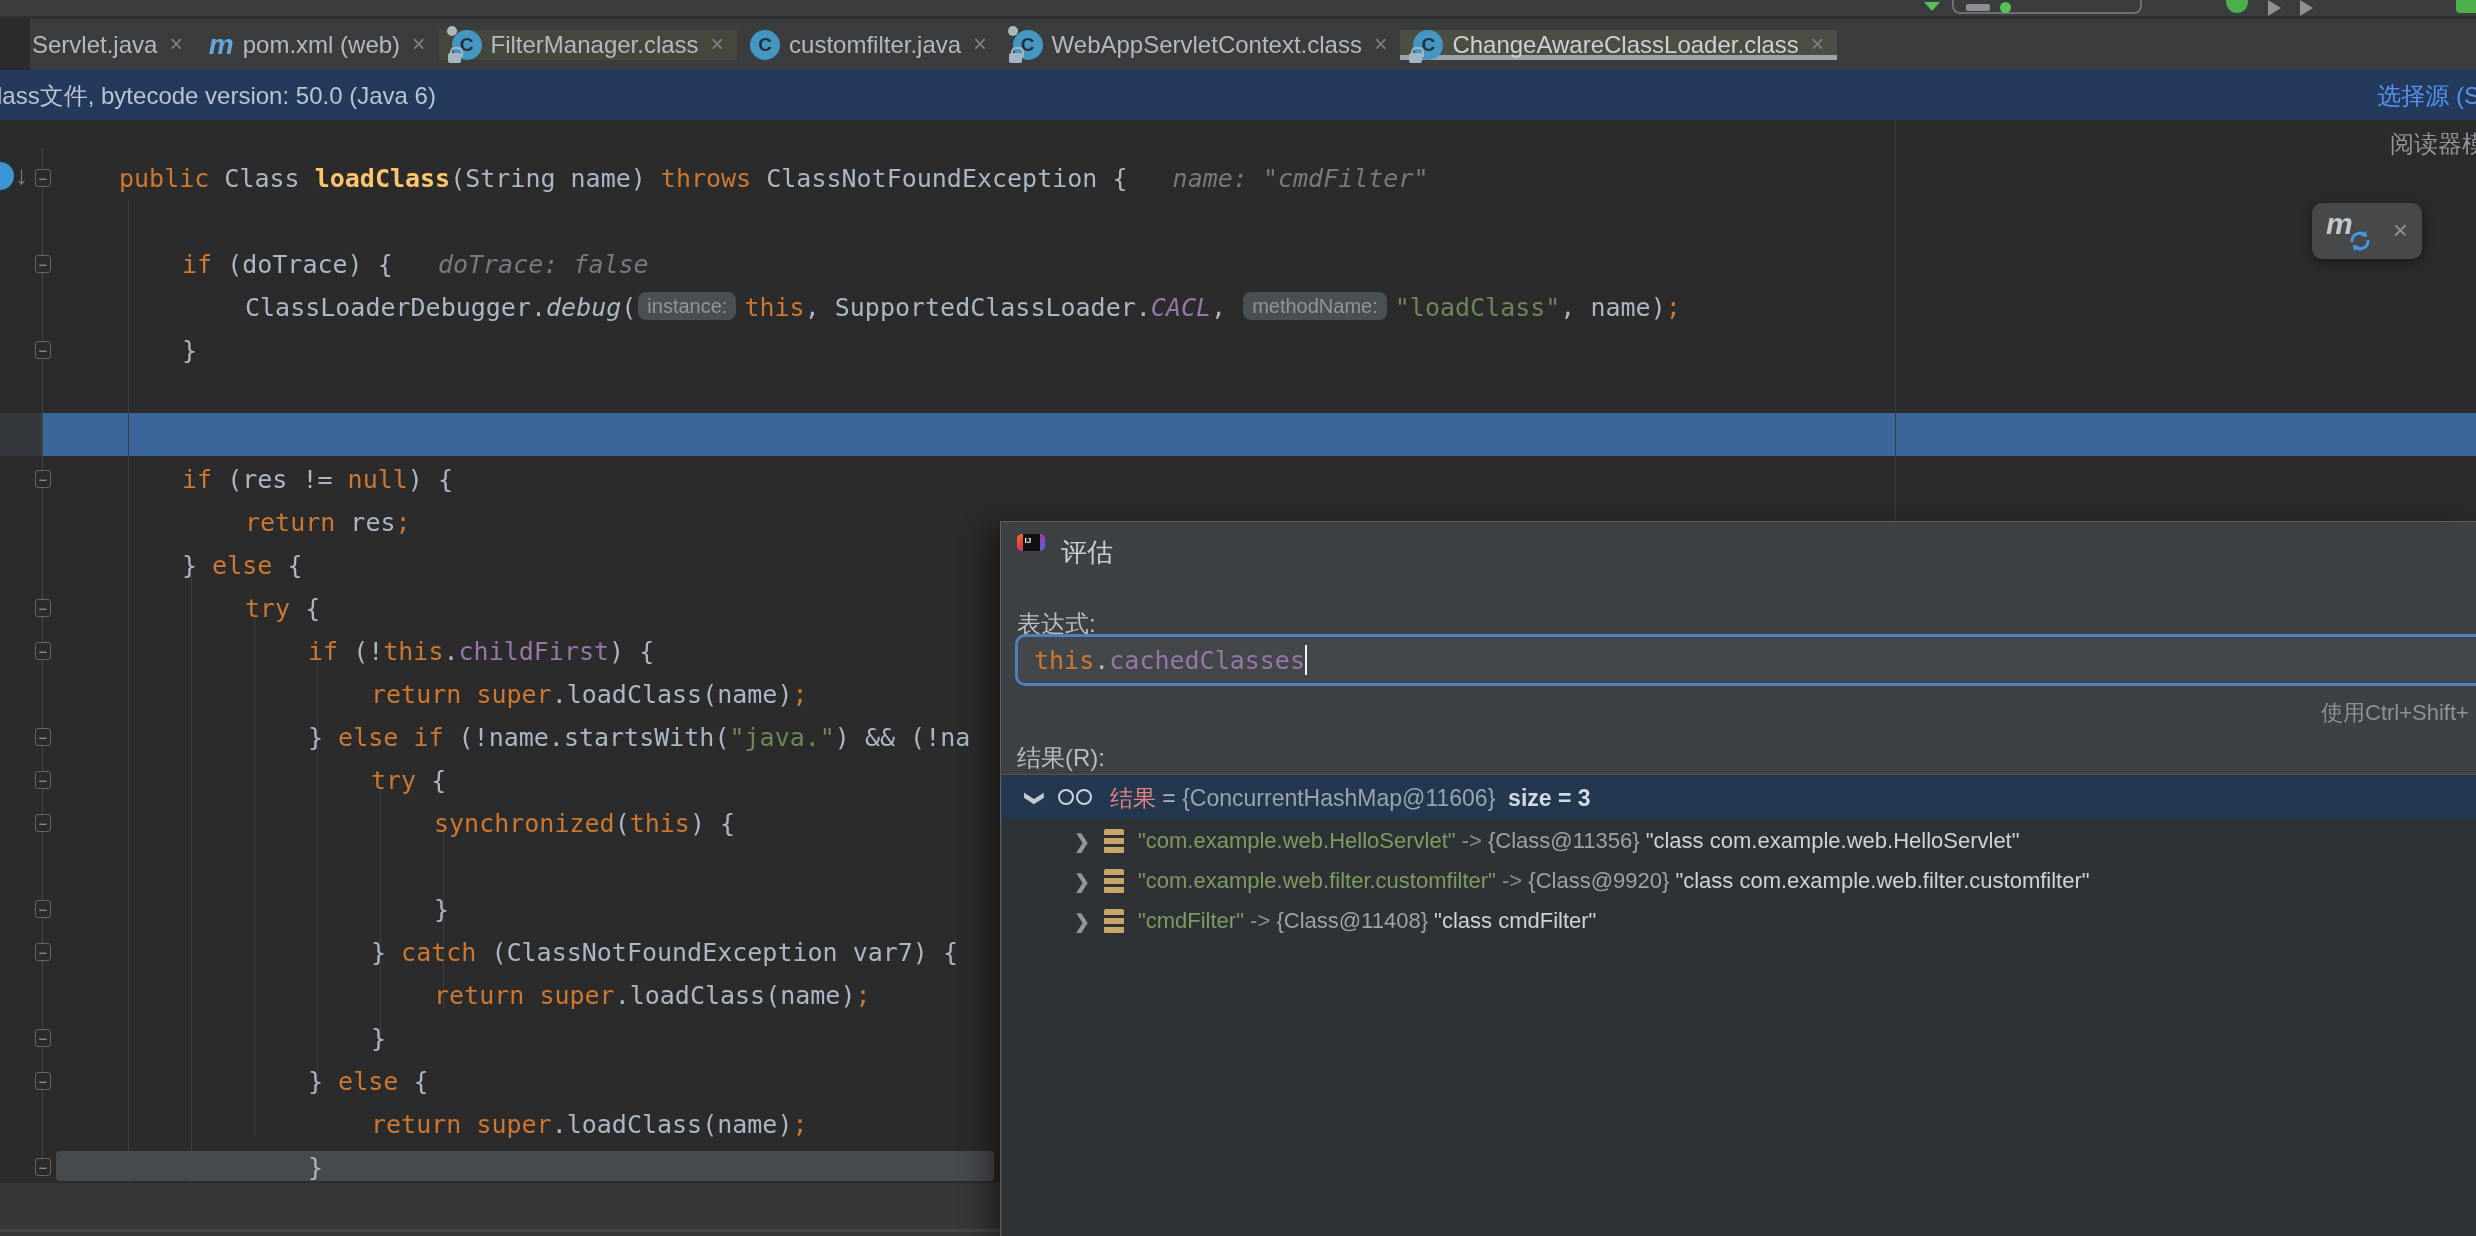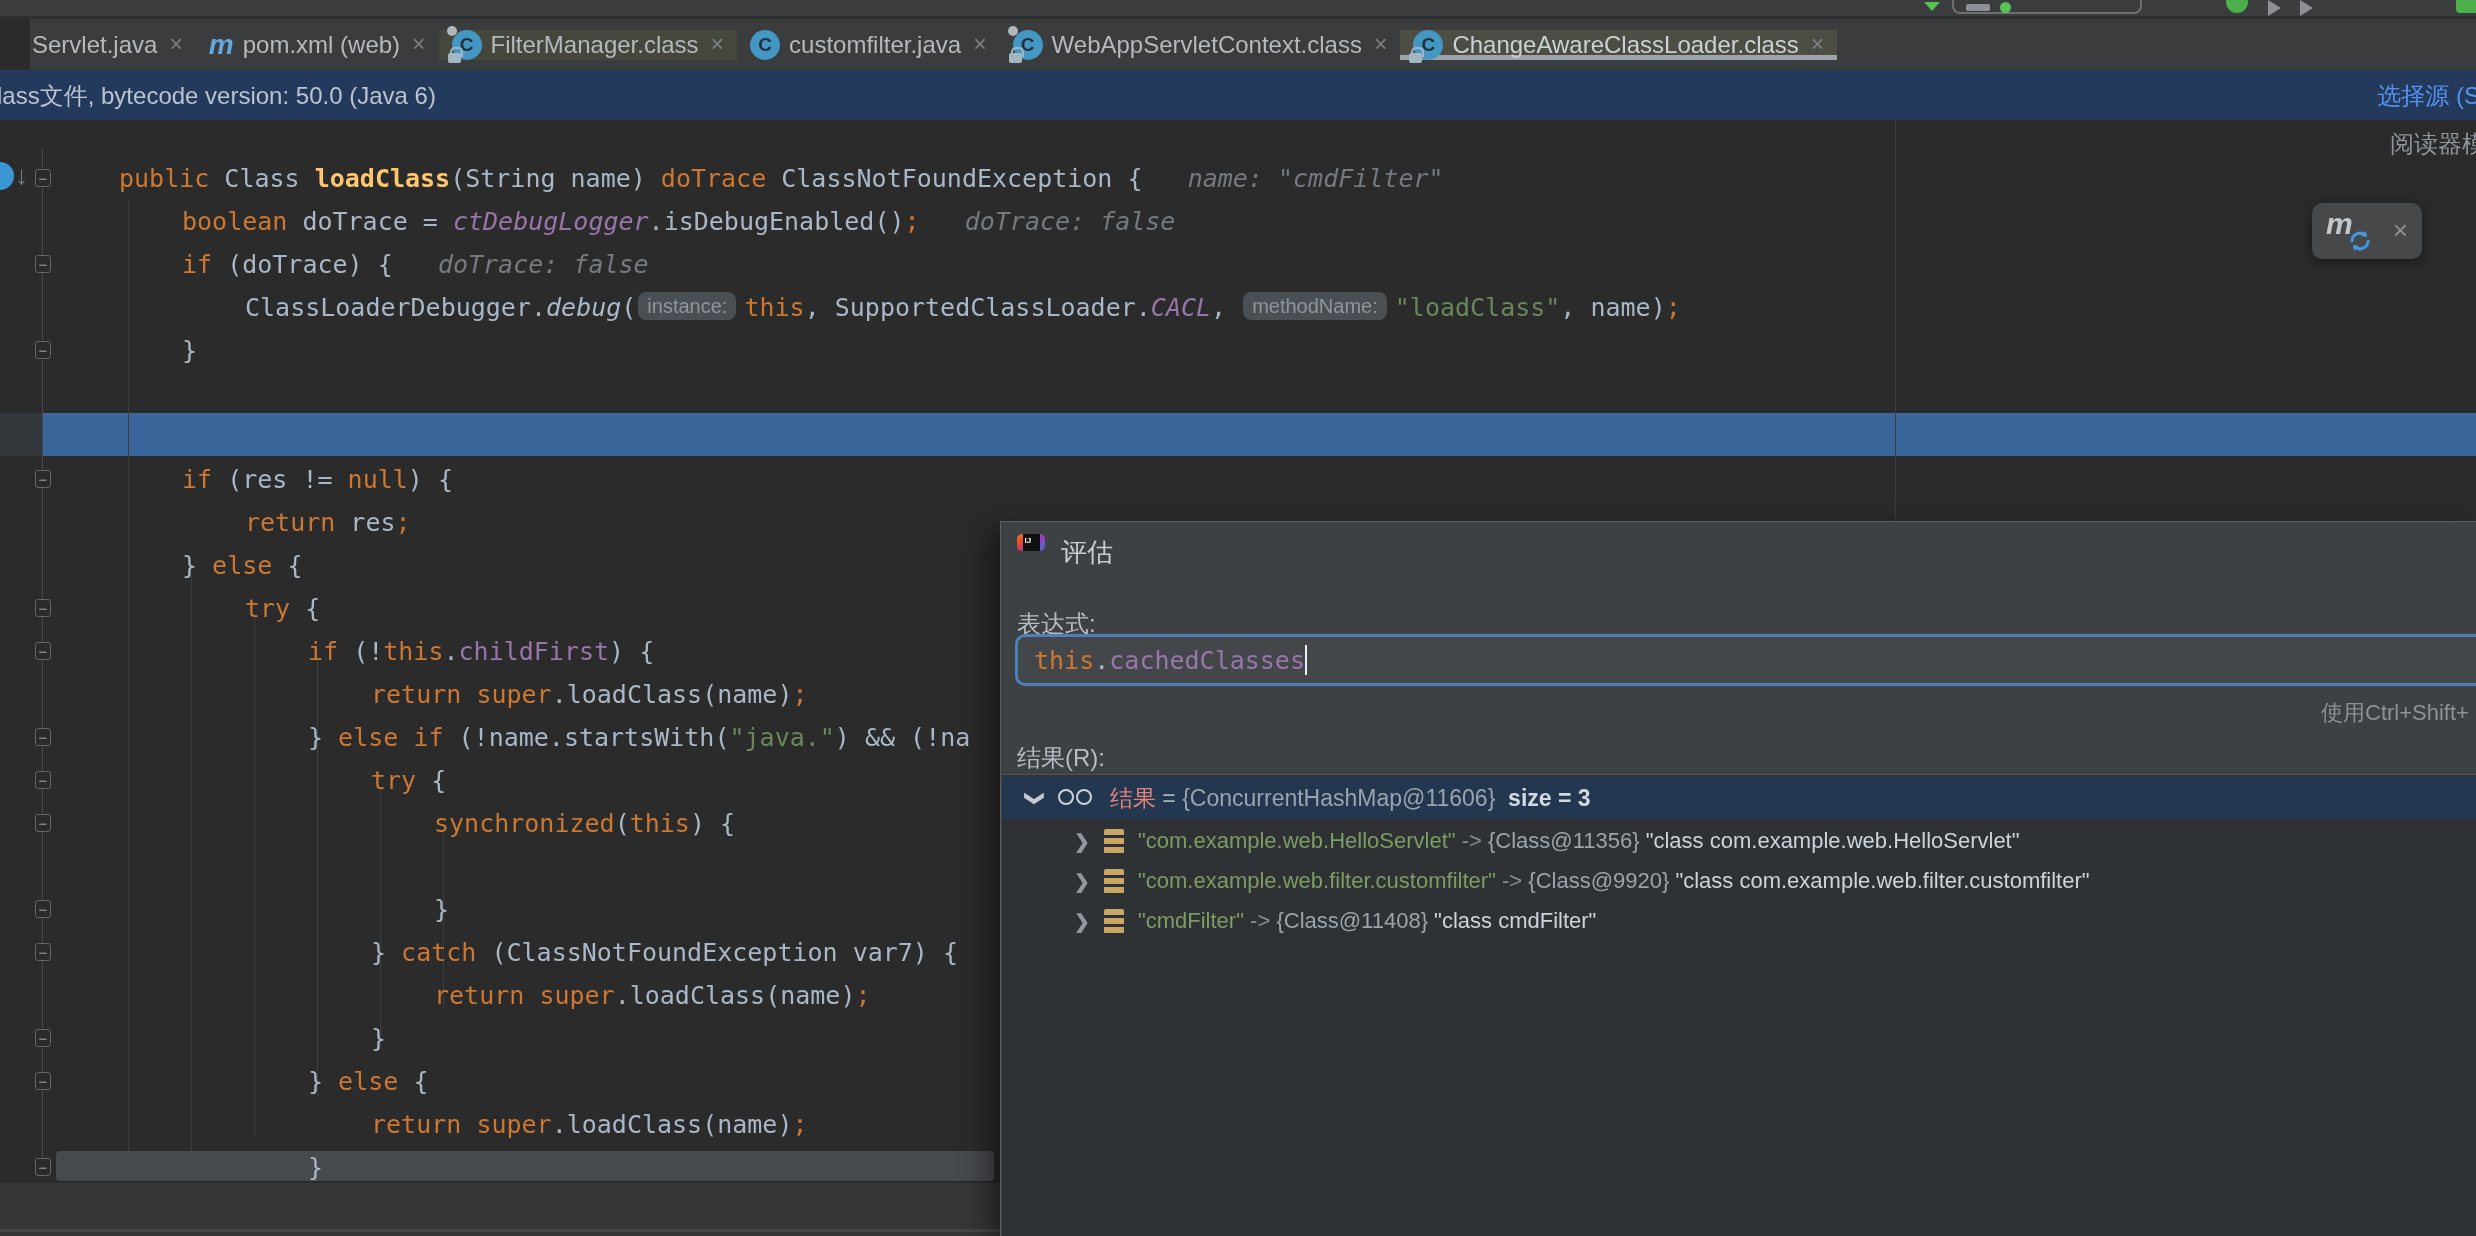--- a/index.html
+++ b/index.html
@@ -162,22 +162,21 @@
   <div class="abs guide" style="left:254px;top:497px;height:520px"></div>
   <div class="abs guide" style="left:317px;top:540px;height:435px"></div>
   <div class="abs guide" style="left:380px;top:668px;height:262px"></div>
   <div class="abs guide" style="left:443px;top:710px;height:178px"></div>
   <div id="marginline" class="abs"></div>
   <div id="override-circle" class="abs"></div>
   <div id="override-arrow" class="abs">↓</div>
   <div id="readerlabel" class="abs">阅读器模</div>
   <div id="hthumb" class="abs"></div>
   <div id="code-layer" class="abs">
-      <div class="code-line" style="left: 119px; top: 37px;"><span class="kw">public</span><span class="def"> Class </span><span class="meth">loadClass</span><span class="def">(String name) </span><span class="kw">doTrace</span><span class="def"> ClassNotFoundException {</span><span class="hint">   name: "cmdFilter"</span></div>
-      <div class="code-line" style="left: 182px; top: 80px;"><span class="kw">boolean</span><span class="def"> doTrace = </span><span class="staticf">ctDebugLogger</span><span class="def">.isDebugEnabled()</span><span class="semi">;</span><span class="hint">   doTrace: false</span></div>
+      <div class="code-line" style="left: 119px; top: 37px;"><span class="kw">public</span><span class="def"> Class </span><span class="meth">loadClass</span><span class="def">(String name) </span><span class="kw">throws</span><span class="def"> ClassNotFoundException {</span><span class="hint">   name: "cmdFilter"</span></div>
       <div class="code-line" style="left: 182px; top: 123px;"><span class="kw">if</span><span class="def"> (doTrace) {</span><span class="hint">   doTrace: false</span></div>
       <div class="code-line" style="left: 245px; top: 166px;"><span class="def">ClassLoaderDebugger.</span><span class="staticm">debug</span><span class="def">(</span><span class="chip">instance:</span><span class="kw">this</span><span class="def">, SupportedClassLoader.</span><span class="staticf">CACL</span><span class="def">, </span><span class="chip">methodName:</span><span class="str">"loadClass"</span><span class="def">, name)</span><span class="semi">;</span></div>
       <div class="code-line" style="left: 182px; top: 209px;"><span class="def">}</span></div>
       <div class="code-line" style="left: 182px; top: 252px;"></div>
       <div class="code-line" style="left: 182px; top: 338px;"><span class="kw">if</span><span class="def"> (res != </span><span class="kw">null</span><span class="def">) {</span></div>
       <div class="code-line" style="left: 245px; top: 381px;"><span class="kw">return</span><span class="def"> res</span><span class="semi">;</span></div>
       <div class="code-line" style="left: 182px; top: 424px;"><span class="def">} </span><span class="kw">else</span><span class="def"> {</span></div>
       <div class="code-line" style="left: 245px; top: 467px;"><span class="kw">try</span><span class="def"> {</span></div>
       <div class="code-line" style="left: 308px; top: 510px;"><span class="kw">if</span><span class="def"> (!</span><span class="kw">this</span><span class="def">.</span><span class="field">childFirst</span><span class="def">) {</span></div>
       <div class="code-line" style="left: 371px; top: 553px;"><span class="kw">return</span><span class="def"> </span><span class="kw">super</span><span class="def">.loadClass(name)</span><span class="semi">;</span></div>

